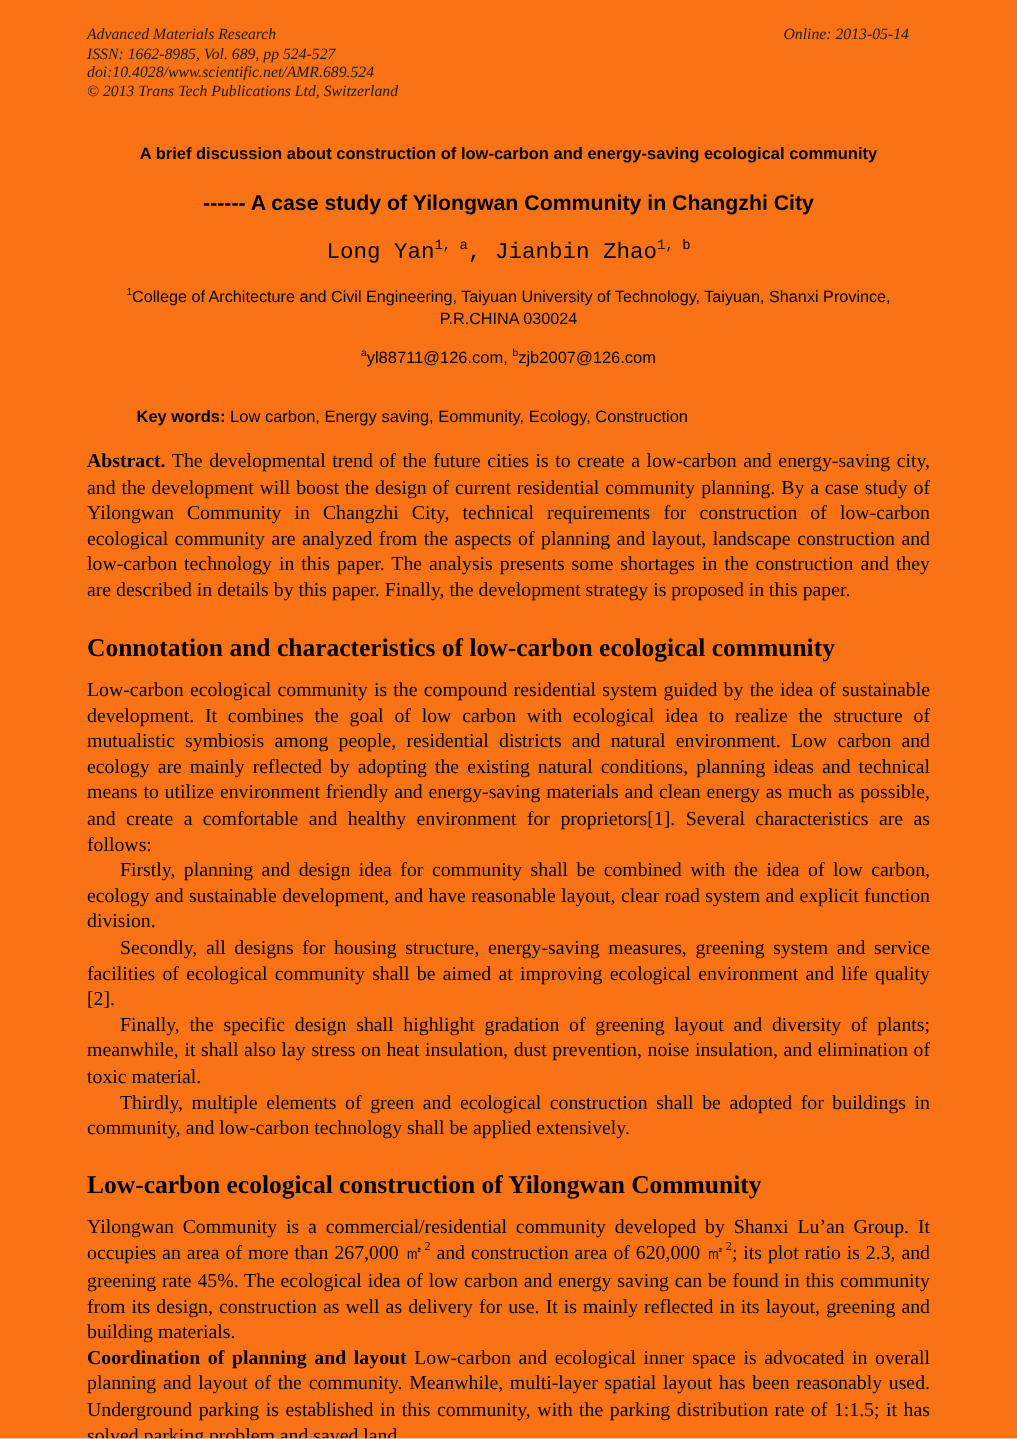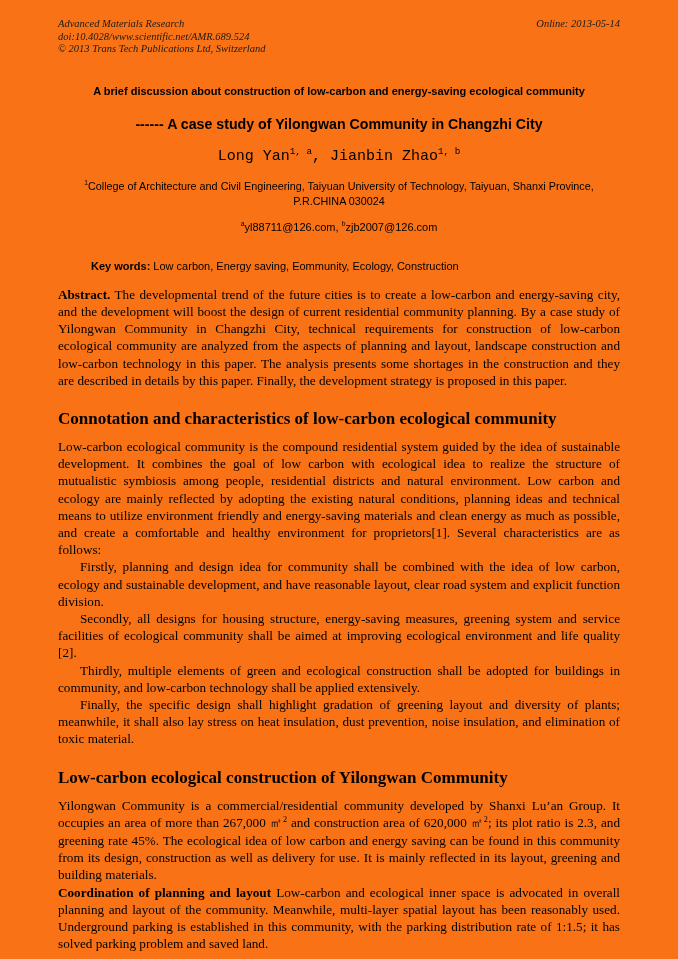--- a/index.html
+++ b/index.html
@@ -29,21 +29,21 @@
     position: relative;
     font-family: "Liberation Serif", "DejaVu Serif", serif;
     font-style: italic;
     font-size: 10.5px;
     line-height: 12.6px;
     color: #1a1a1a;
   }
   .jheader .line { white-space: nowrap; }
   .jheader .online {
     position: absolute;
-    right: 0;
+    right: 14px;
     top: 0;
   }
 
   
   .title-block {
     margin-top: 26px;
     text-align: center;
     font-family: "Liberation Sans", "DejaVu Sans", sans-serif;
     font-weight: bold;
     font-size: 11px;
@@ -132,20 +132,21 @@
   .sq { font-size: 0.95em; }
 </style>
 </head>
 <body>
 
 <div class="page">
   <div class="inner">
 
     <div class="jheader">
       <div class="line">Advanced Materials Research</div>
+      <div class="line">ISSN: 1662-8985, Vol. 689, pp 524-527</div>
       <div class="line">doi:10.4028/www.scientific.net/AMR.689.524</div>
       <div class="line">© 2013 Trans Tech Publications Ltd, Switzerland</div>
       <div class="online">Online: 2013-05-14</div>
     </div>
 
     <div class="title-block">A brief discussion about construction of low-carbon and energy-saving ecological community</div>
     <div class="title-sub">------ A case study of Yilongwan Community in Changzhi City</div>
 
     <div class="authors">
       <span>Long Yan</span><sup>1, a</sup><span>, </span><span>Jianbin Zhao</span><sup>1, b</sup>
@@ -166,21 +167,21 @@
 
     <div class="abstract">
       <span class="lead">Abstract.</span>
       <span>The developmental trend of the future cities is to create a low-carbon and energy-saving city, and the development will boost the design of current residential community planning. By a case study of Yilongwan Community in Changzhi City, technical requirements for construction of low-carbon ecological community are analyzed from the aspects of planning and layout, landscape construction and low-carbon technology in this paper. The analysis presents some shortages in the construction and they are described in details by this paper. Finally, the development strategy is proposed in this paper.</span>
     </div>
 
     <div class="section-heading">Connotation and characteristics of low-carbon ecological community</div>
     <div class="para">Low-carbon ecological community is the compound residential system guided by the idea of sustainable development. It combines the goal of low carbon with ecological idea to realize the structure of mutualistic symbiosis among people, residential districts and natural environment. Low carbon and ecology are mainly reflected by adopting the existing natural conditions, planning ideas and technical means to utilize environment friendly and energy-saving materials and clean energy as much as possible, and create a comfortable and healthy environment for proprietors[1]. Several characteristics are as follows:</div>
     <div class="para tight indent">Firstly, planning and design idea for community shall be combined with the idea of low carbon, ecology and sustainable development, and have reasonable layout, clear road system and explicit function division.</div>
     <div class="para tight indent">Secondly, all designs for housing structure, energy-saving measures, greening system and service facilities of ecological community shall be aimed at improving ecological environment and life quality [2].</div>
+    <div class="para tight indent">Finally, the specific design shall highlight gradation of greening layout and diversity of plants; meanwhile, it shall also lay stress on heat insulation, dust prevention, noise insulation, and elimination of toxic material.</div>
     <div class="para tight indent">Thirdly, multiple elements of green and ecological construction shall be adopted for buildings in community, and low-carbon technology shall be applied extensively.</div>
-    <div class="para tight indent">Finally, the specific design shall highlight gradation of greening layout and diversity of plants; meanwhile, it shall also lay stress on heat insulation, dust prevention, noise insulation, and elimination of toxic material.</div>
 
     <div class="section-heading">Low-carbon ecological construction of Yilongwan Community</div>
     <div class="para"><span>Yilongwan Community is a commercial/residential community developed by Shanxi Lu’an Group. It occupies an area of more than 267,000 </span><span class="sq">㎡</span><sup>2</sup><span> and construction area of 620,000 </span><span class="sq">㎡</span><sup>2</sup><span>; its plot ratio is 2.3, and greening rate 45%. The ecological idea of low carbon and energy saving can be found in this community from its design, construction as well as delivery for use. It is mainly reflected in its layout, greening and building materials.</span></div>
     <div class="para tight"><span class="run-in">Coordination of planning and layout</span><span> Low-carbon and ecological inner space is advocated in overall planning and layout of the community. Meanwhile, multi-layer spatial layout has been reasonably used. Underground parking is established in this community, with the parking distribution rate of 1:1.5; it has solved parking problem and saved land.</span></div>
 
   </div>
 </div>
 
 </body></html>

